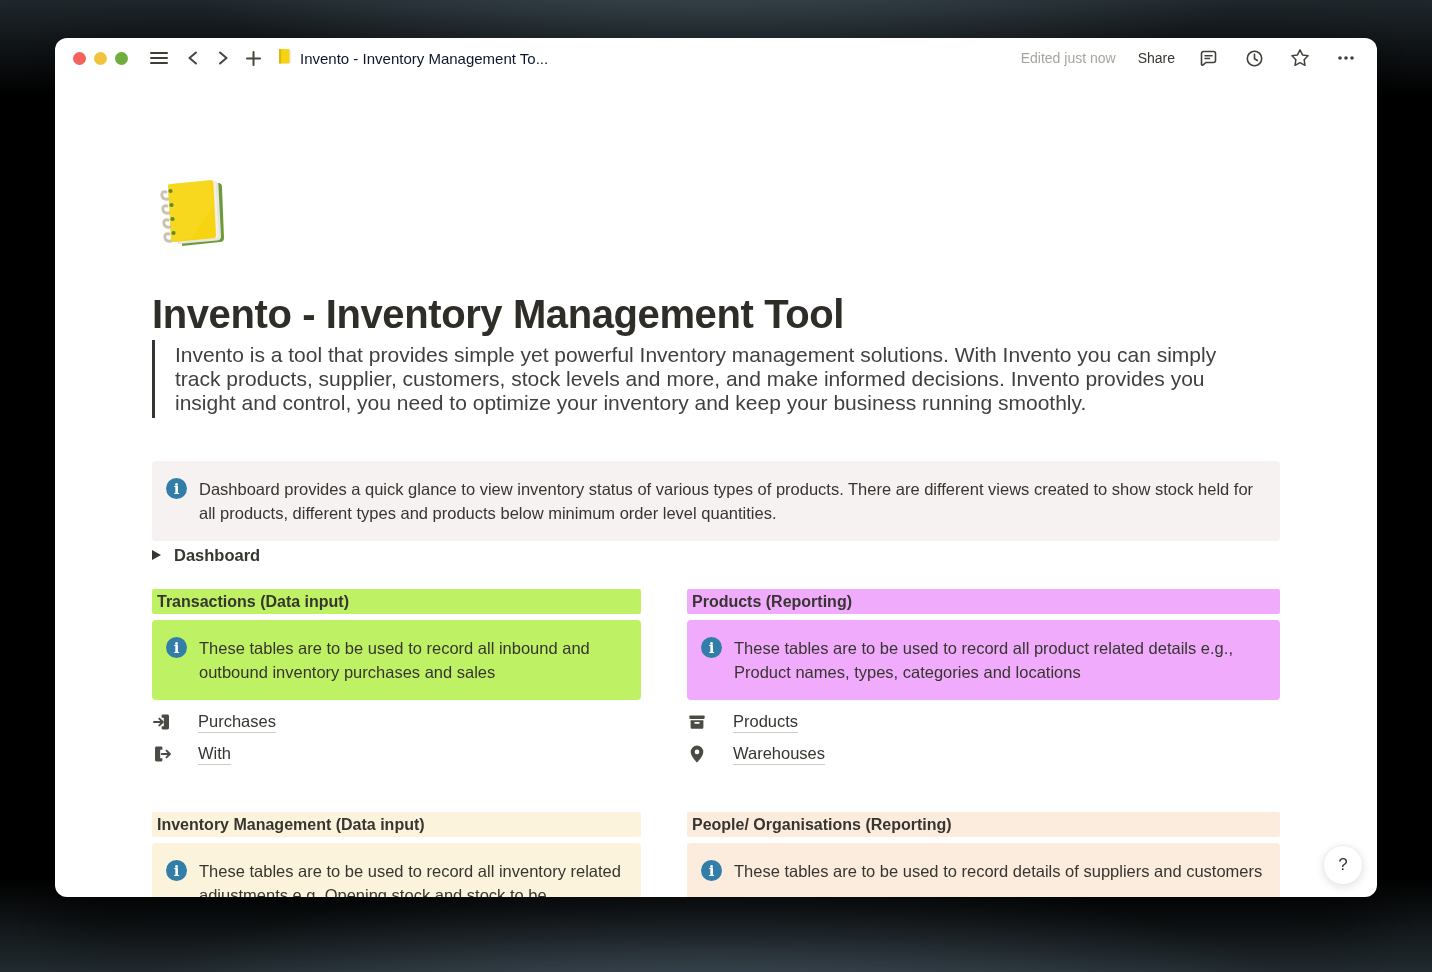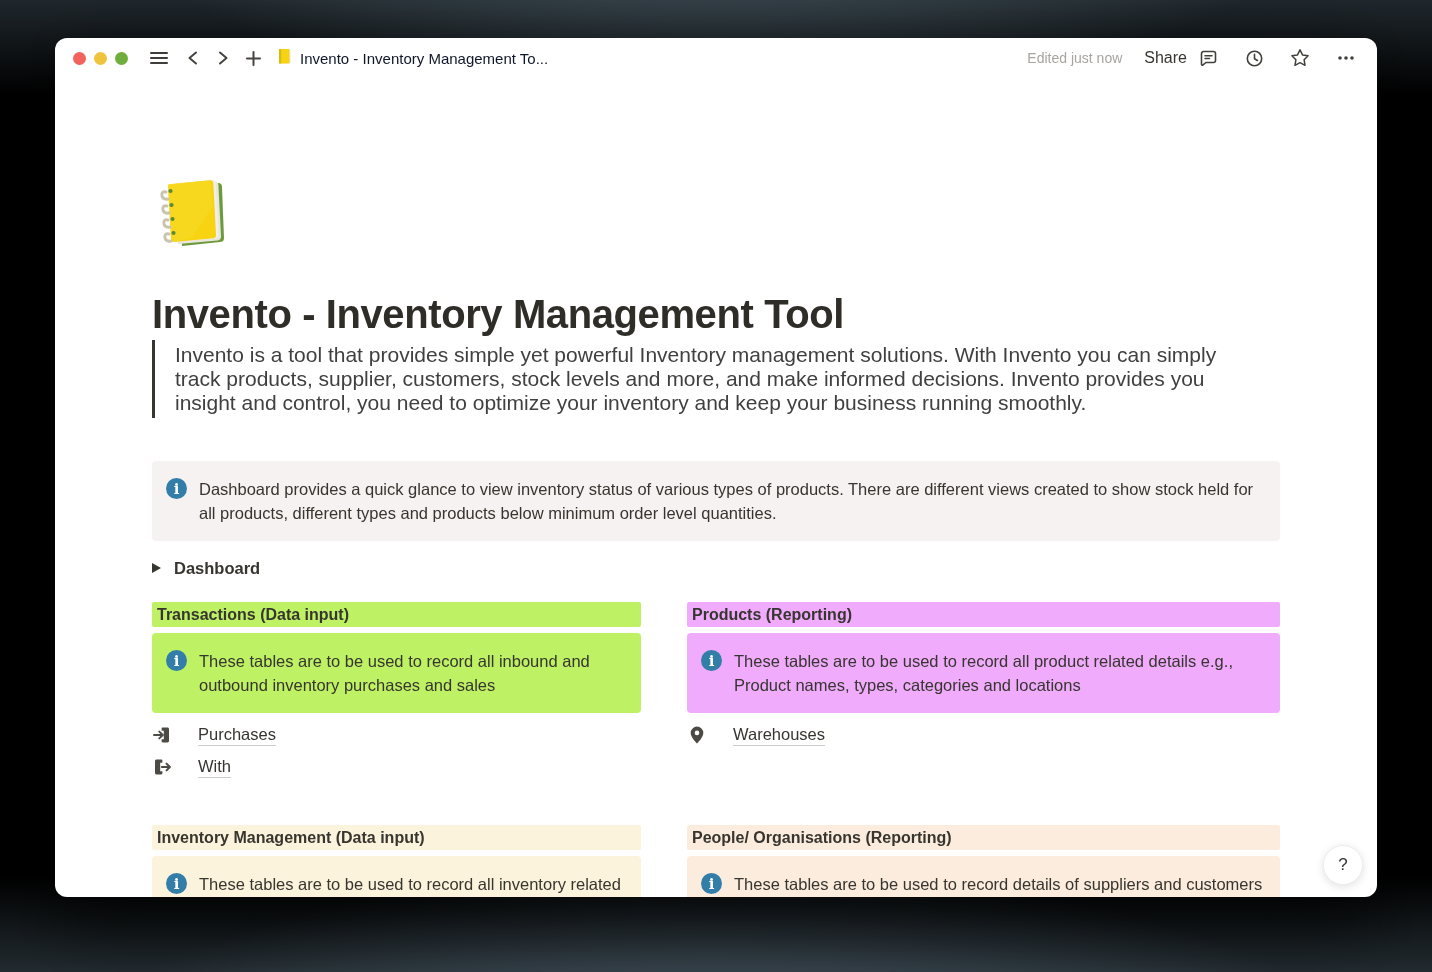--- a/index.html
+++ b/index.html
@@ -25,42 +25,42 @@
   .tl-yellow { background:#f0c33c; }
   .tl-green { background:#6fae3d; }
   .tbtn { display:flex; align-items:center; justify-content:center; width:26px; height:26px; border-radius:4px; cursor:pointer; }
   .tbtn svg { display:block; }
   .burger { width:18px; }
   .burger div { height:2px; background:#3f3d38; border-radius:1px; margin:3px 0; }
   .doc-mini { margin:0 7px 0 10px; }
   .tab-title { font-size:15px; color:#0f172a; }
   .tb-spacer { flex:1; }
   .edited { font-size:14px; color:#a7a49e; margin-right:22px; }
-  .share { font-size:16px; color:#37352f; margin-right:8px; cursor:pointer; }
+  .share { font-size:14px; color:#37352f; margin-right:20px; cursor:pointer; }
   .tb-icons { display:flex; align-items:center; gap:20px; }
   
   .scroller { height:819px; overflow:hidden; position:relative; }
   .content { width:1128px; margin-left:97px; padding-top:98px; }
   .page-icon { width:80px; height:76px; cursor:pointer; }
   h1.page-title { margin-top:40px; font-size:40px; line-height:44px; font-weight:700; letter-spacing:-0.4px; color:#2f2d28; }
   .quote {
     margin-top:4px; border-left:3px solid #37352f; padding:3px 0 3px 20px;
     font-size:21px; line-height:24px; color:#404040; max-width:1105px;
   }
   .callout {
     display:flex; gap:12px; border-radius:4px; padding:16px 16px 16px 14px;
     font-size:16.5px; line-height:24px;
   }
   .callout-top { margin-top:43px; background:#f7f2f2; }
   .info-badge {
     flex:0 0 auto; width:21px; height:21px; border-radius:50%; background:#337ea9;
     color:#fff; font-family:"DejaVu Serif",serif; font-weight:bold; font-size:15px;
     display:flex; align-items:center; justify-content:center; margin-top:1px;
   }
-  .toggle-row { display:flex; align-items:center; gap:13px; margin-top:13px; height:28px; cursor:pointer; width:260px; }
+  .toggle-row { display:flex; align-items:center; gap:13px; margin-top:0; height:28px; cursor:pointer; width:260px; }
   .tri { width:0; height:0; border-left:9px solid #37352f; border-top:5.5px solid transparent; border-bottom:5.5px solid transparent; }
   .toggle-label { font-size:16.5px; font-weight:700; }
   .board { display:grid; grid-template-columns:489px 593px; column-gap:46px; row-gap:38px; margin-top:20px; }
   .sec-header { font-size:16px; font-weight:700; padding:4px 5px 3px 5px; border-radius:2px; margin-bottom:6px; }
   .hdr-pink, .co-pink { background:#bef264; }
   .hdr-green, .co-green { background:#f0abfc; }
   .hdr-yellow, .co-yellow { background:#fbf3db; }
   .hdr-orange, .co-orange { background:#fbecdd; }
   .col-callout { margin-bottom:10px; }
   .nowrap { white-space:nowrap; }
@@ -219,20 +219,28 @@
         </div>
 
         <div>
           <div class="sec-header hdr-green">Products (Reporting)</div>
           <div class="callout co-green col-callout">
             <span class="info-badge">i</span>
             <span>These tables are to be used to record all product related details e.g., Product names, types, categories and locations</span>
           </div>
           <div class="link-row">
             <svg width="20" height="20" viewBox="0 0 20 20">
+              <rect x="2.4" y="3.4" width="15.2" height="3.6" rx="0.9" fill="#4c4a44"></rect>
+              <path d="M3.6 8.2h12.8v7c0 .9-.7 1.6-1.6 1.6H5.2c-.9 0-1.6-.7-1.6-1.6z" fill="#4c4a44"></path>
+              <rect x="7.3" y="10" width="5.4" height="1.7" rx="0.8" fill="#ffffff"></rect>
+            </svg>
+            <a class="page-link">Products</a>
+          </div>
+          <div class="link-row">
+            <svg width="20" height="20" viewBox="0 0 20 20">
               <path d="M10 1.6a6.3 6.3 0 0 1 6.3 6.3c0 4.4-6.3 10.5-6.3 10.5S3.7 12.3 3.7 7.9A6.3 6.3 0 0 1 10 1.6z" fill="#4c4a44"></path>
               <circle cx="10" cy="7.9" r="2.3" fill="#ffffff"></circle>
             </svg>
             <a class="page-link">Warehouses</a>
           </div>
         </div>
 
         <div>
           <div class="sec-header hdr-yellow">Inventory Management (Data input)</div>
           <div class="callout co-yellow col-callout">

